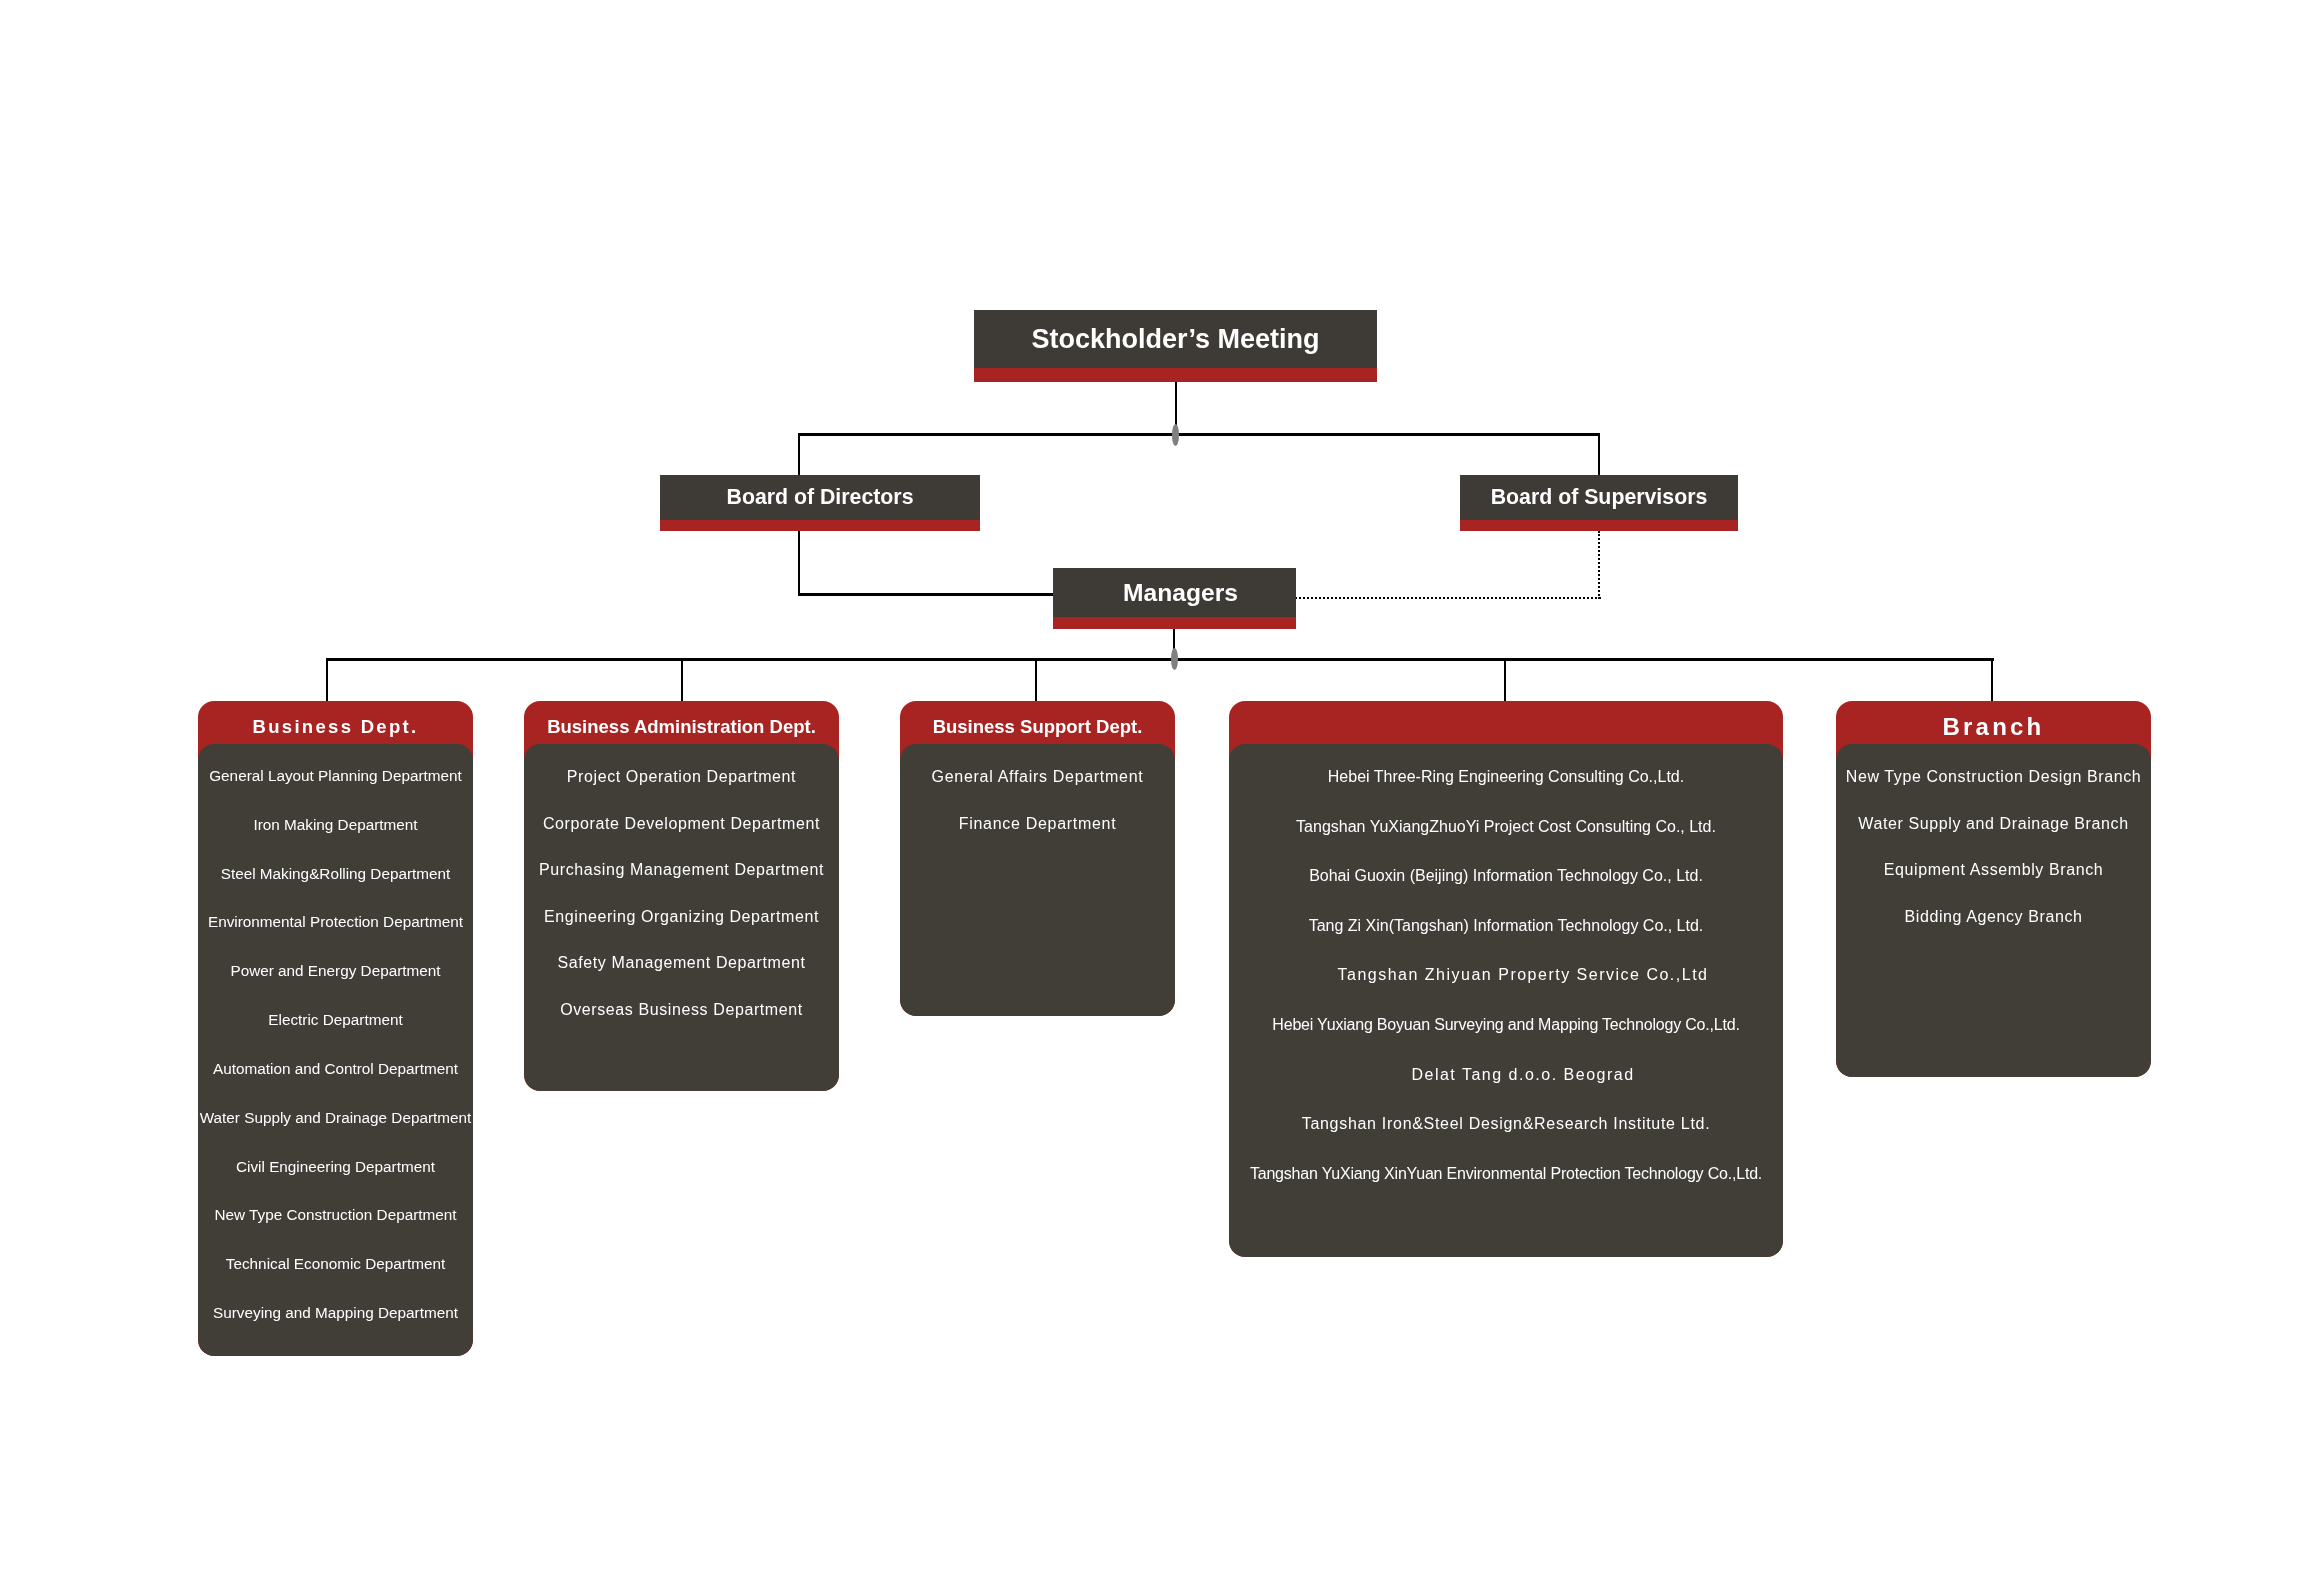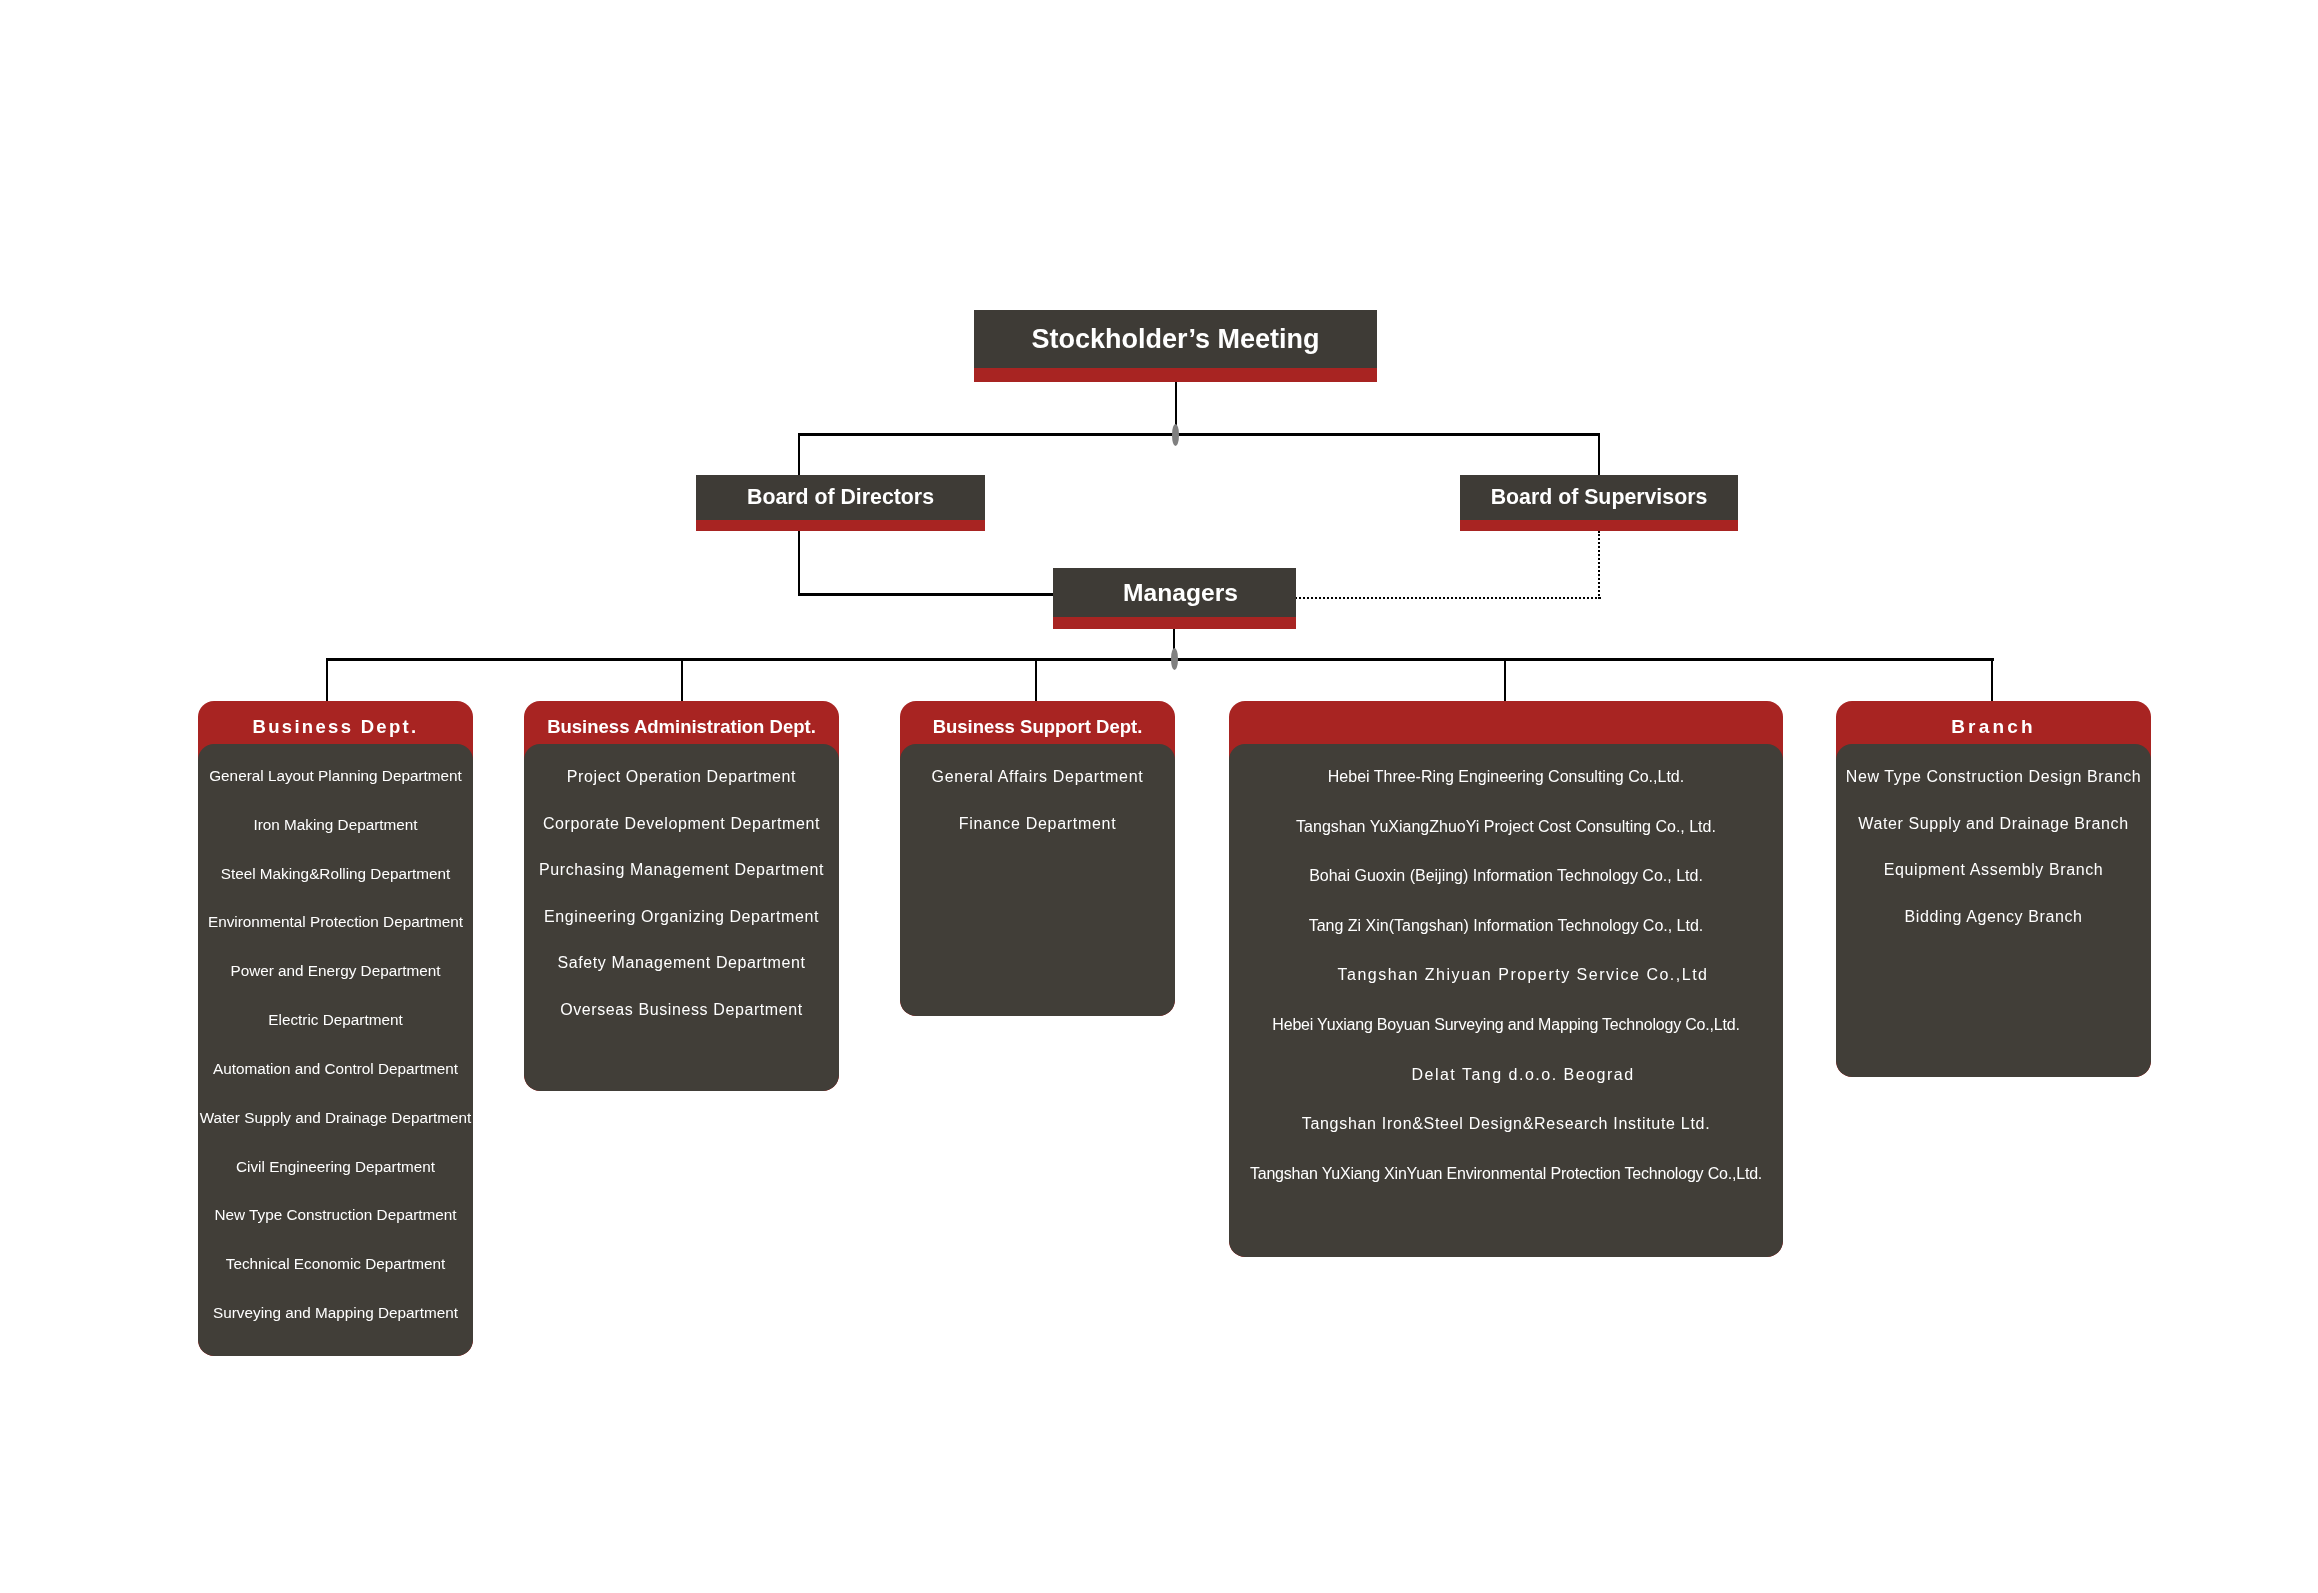--- a/index.html
+++ b/index.html
@@ -44,21 +44,21 @@
     height: 14px;
     background: #a82422;
   }
 
   #node-stockholders {
     left: 974px; top: 310px; width: 403px; height: 58px;
   }
   #node-stockholders .node-label { font-size: 27px; }
 
   #node-board-directors {
-    left: 696px; top: 475px; width: 289px; height: 45px;
+    left: 660px; top: 475px; width: 320px; height: 45px;
   }
   #node-board-directors .node-label { font-size: 21.3px; }
   #node-board-directors .foot { bottom: -10.7px; height: 10.7px; }
 
   #node-board-supervisors {
     left: 1460px; top: 475px; width: 278px; height: 45px;
   }
   #node-board-supervisors .node-label { font-size: 21.3px; }
   #node-board-supervisors .foot { bottom: -10.7px; height: 10.7px; }
 
@@ -141,21 +141,21 @@
   #card-business      { left: 198px;  top: 701px; width: 275px;  height: 655px; }
   #card-admin         { left: 524px; top: 701px; width: 315px;  height: 390px;  }
   #card-support       { left: 900px; top: 701px; width: 275px;  height: 315px;  }
   #card-subsidiary    { left: 1229px; top: 701px; width: 554px; height: 556px; }
   #card-branch        { left: 1836px; top: 701px; width: 315px;  height: 376px;  }
 
   #card-business   .card-header { font-size: 18.5px; letter-spacing: 2.3px; }
   #card-admin      .card-header { font-size: 18.5px; letter-spacing: 0px; }
   #card-support    .card-header { font-size: 18.5px; letter-spacing: 0px; }
   #card-subsidiary .card-header { font-size: 19.5px; letter-spacing: 2.3px; }
-  #card-branch     .card-header { font-size: 19px; letter-spacing: 3.2px; }
+  #card-branch     .card-header { font-size: 24px; letter-spacing: 3.2px; }
 
   #card-business   .card-item { font-size: 15.3px; margin-bottom: 32px; }
   #card-admin      .card-item { font-size: 16px; letter-spacing: 0.6px; margin-bottom: 29px; }
   #card-support    .card-item { font-size: 16px; letter-spacing: 0.7px; margin-bottom: 29px; }
   #card-subsidiary .card-item { font-size: 16px; margin-bottom: 32px; }
   #card-branch     .card-item { font-size: 16px; letter-spacing: 0.6px; margin-bottom: 29px; }
 
   
   .track-wide { letter-spacing: 1.5px; margin-left: 34px; }
   .track-mid  { letter-spacing: 0.7px; }

